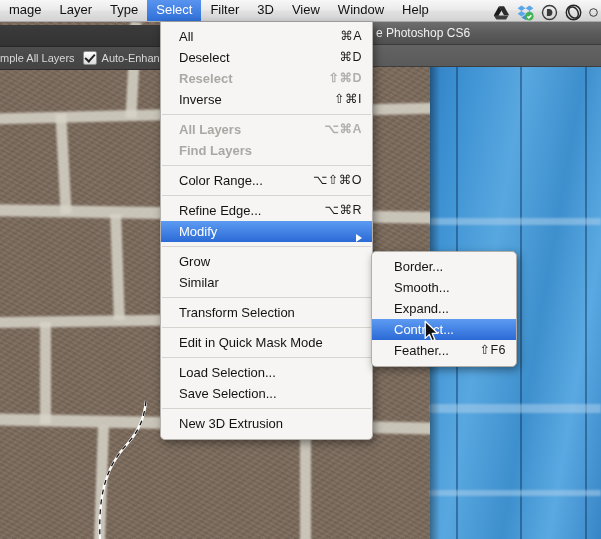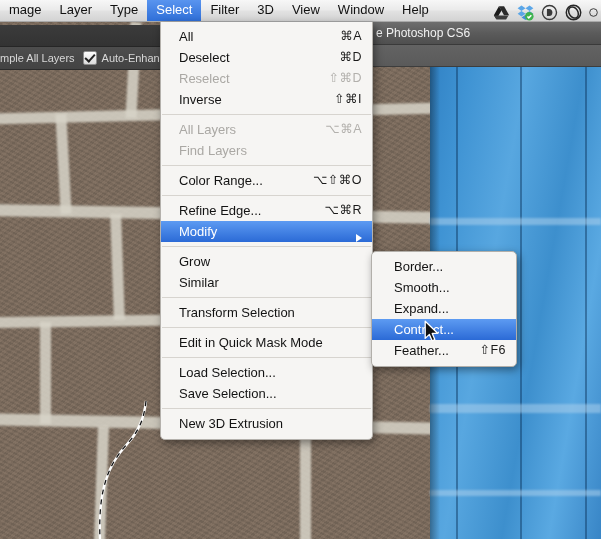--- a/index.html
+++ b/index.html
@@ -101,21 +101,21 @@
     border-bottom-left-radius:5px;border-bottom-right-radius:5px;
     box-shadow:2px 3px 9px rgba(0,0,0,.42);
     z-index:50;padding:4px 0 5px 0;font-size:13px;color:#131313;
   }
   .mi{
     position:relative;height:21px;line-height:21px;
     padding:0 10px 0 18px;white-space:nowrap;display:flex;align-items:flex-end;
   }
   .mi .nm{flex:0 0 auto;}
   .mi .key{margin-left:auto;padding-left:16px;font-size:12.5px;color:#1a1a1a;letter-spacing:.5px;}
-  .mi.dis{color:#aaa8a4;}
+  .mi.dis{color:#aaa8a4;font-weight:bold;}
   .mi.dis .key{color:#b2b0ac;}
   .mi.hl{background:linear-gradient(#5d9bf2,#2b6ad6);color:#fff;}
   .arrow{margin-left:auto;width:0;height:0;border-left:6px solid #fff;
     border-top:4px solid transparent;border-bottom:4px solid transparent;}
   .sep{height:1px;background:#d7d4cf;margin:4px 1px;}
 
   
   #modifysub{
     position:absolute;left:371px;top:251px;width:144px;
     background:#f6f5f3;border:1px solid #b2afaa;border-radius:5px;

